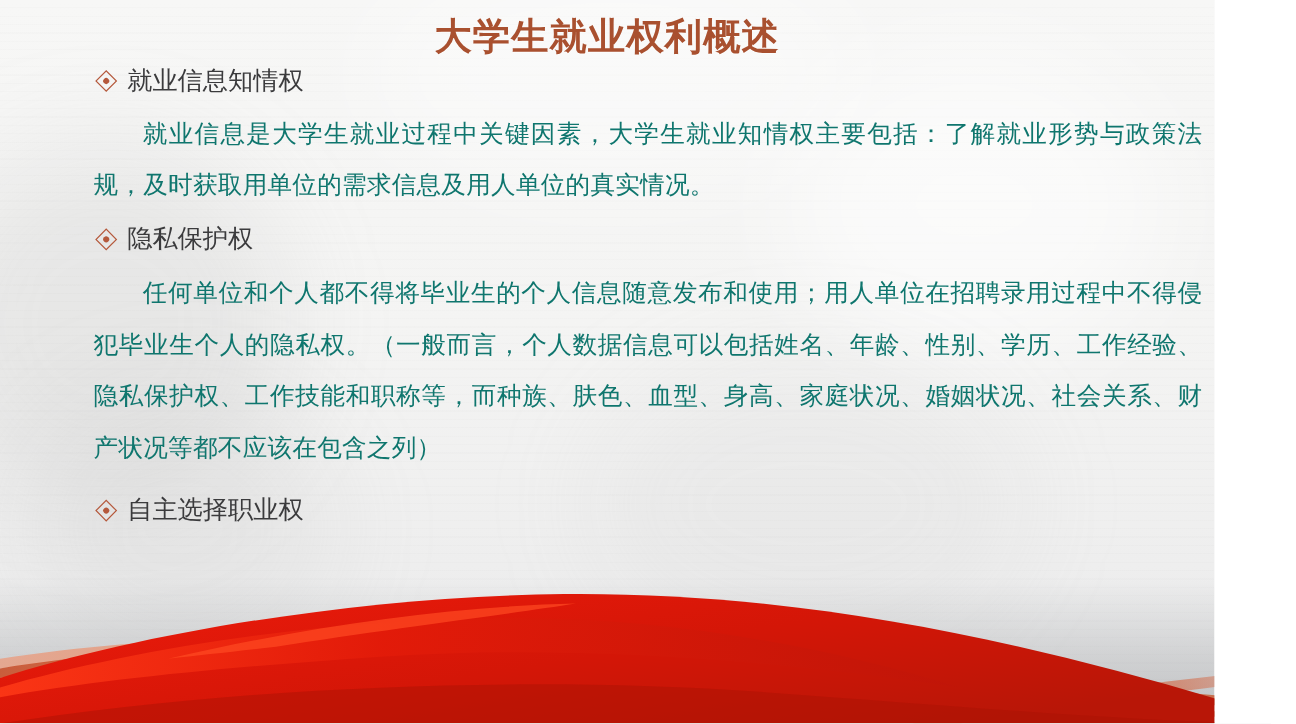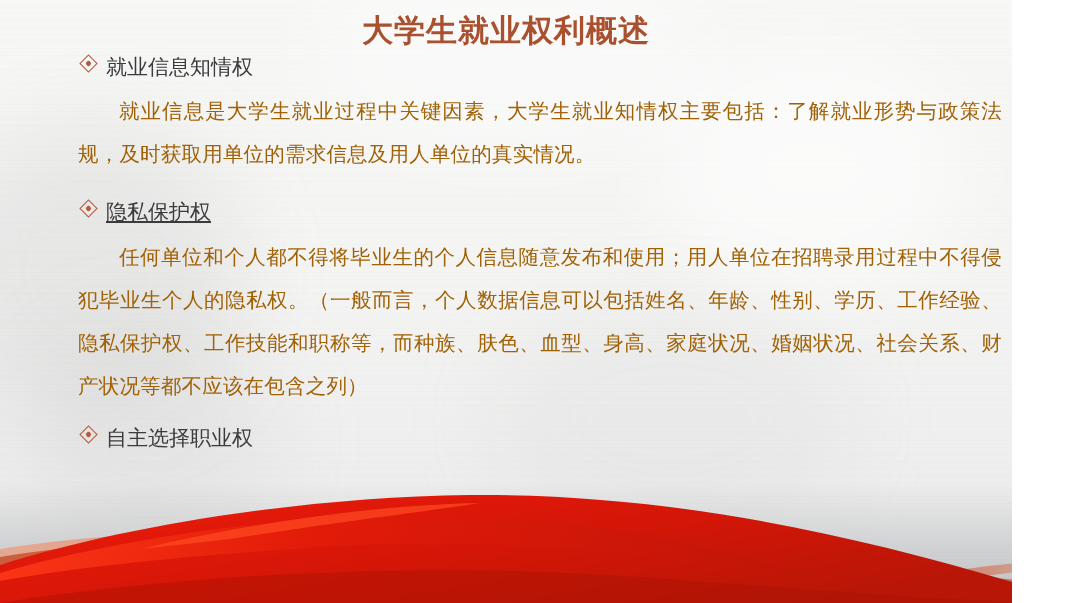--- a/index.html
+++ b/index.html
@@ -92,29 +92,30 @@
 
   .body-block {
     position: absolute;
     left: 78px;
     top: 57px;
     width: 924px;
   }
 
   .heading {
     display: flex;
+    align-items: center;
     gap: 11px;
     font-family: "DejaVu Sans", "Liberation Sans", sans-serif;
     font-size: 21px;
     color: #3b3b3d;
     line-height: 1;
     margin: 0 0 6px 4px;
   }
   .heading-1 { margin-top: 0; }
-  .heading-2 { margin-top: 26px; text-decoration: underline; }
+  .heading-2 { margin-top: 13px; }
   .heading-3 { margin-top: 20px; }
 
   .bullet-diamond {
     position: relative;
     width: 13px;
     height: 13px;
     flex: 0 0 13px;
     transform: rotate(45deg);
     border: 1.6px solid #b5593c;
     box-sizing: border-box;
@@ -128,21 +129,21 @@
     height: 5px;
     margin-left: -2.5px;
     margin-top: -2.5px;
     background: #b5593c;
     border-radius: 50%;
   }
 
   .para {
     font-family: "DejaVu Sans", "Liberation Sans", sans-serif;
     font-size: 20.5px;
-    color: #a16207;
+    color: #0f766e;
     line-height: 43px;
     letter-spacing: .2px;
     margin: 0;
     text-align: justify;
     text-justify: inter-character;
   }
   .para.indent { text-indent: 2em; }
   .p1 { margin-top: 12px; }
   .p2 { margin-top: 13px; }
   .p3 { margin-top: 10px; }

